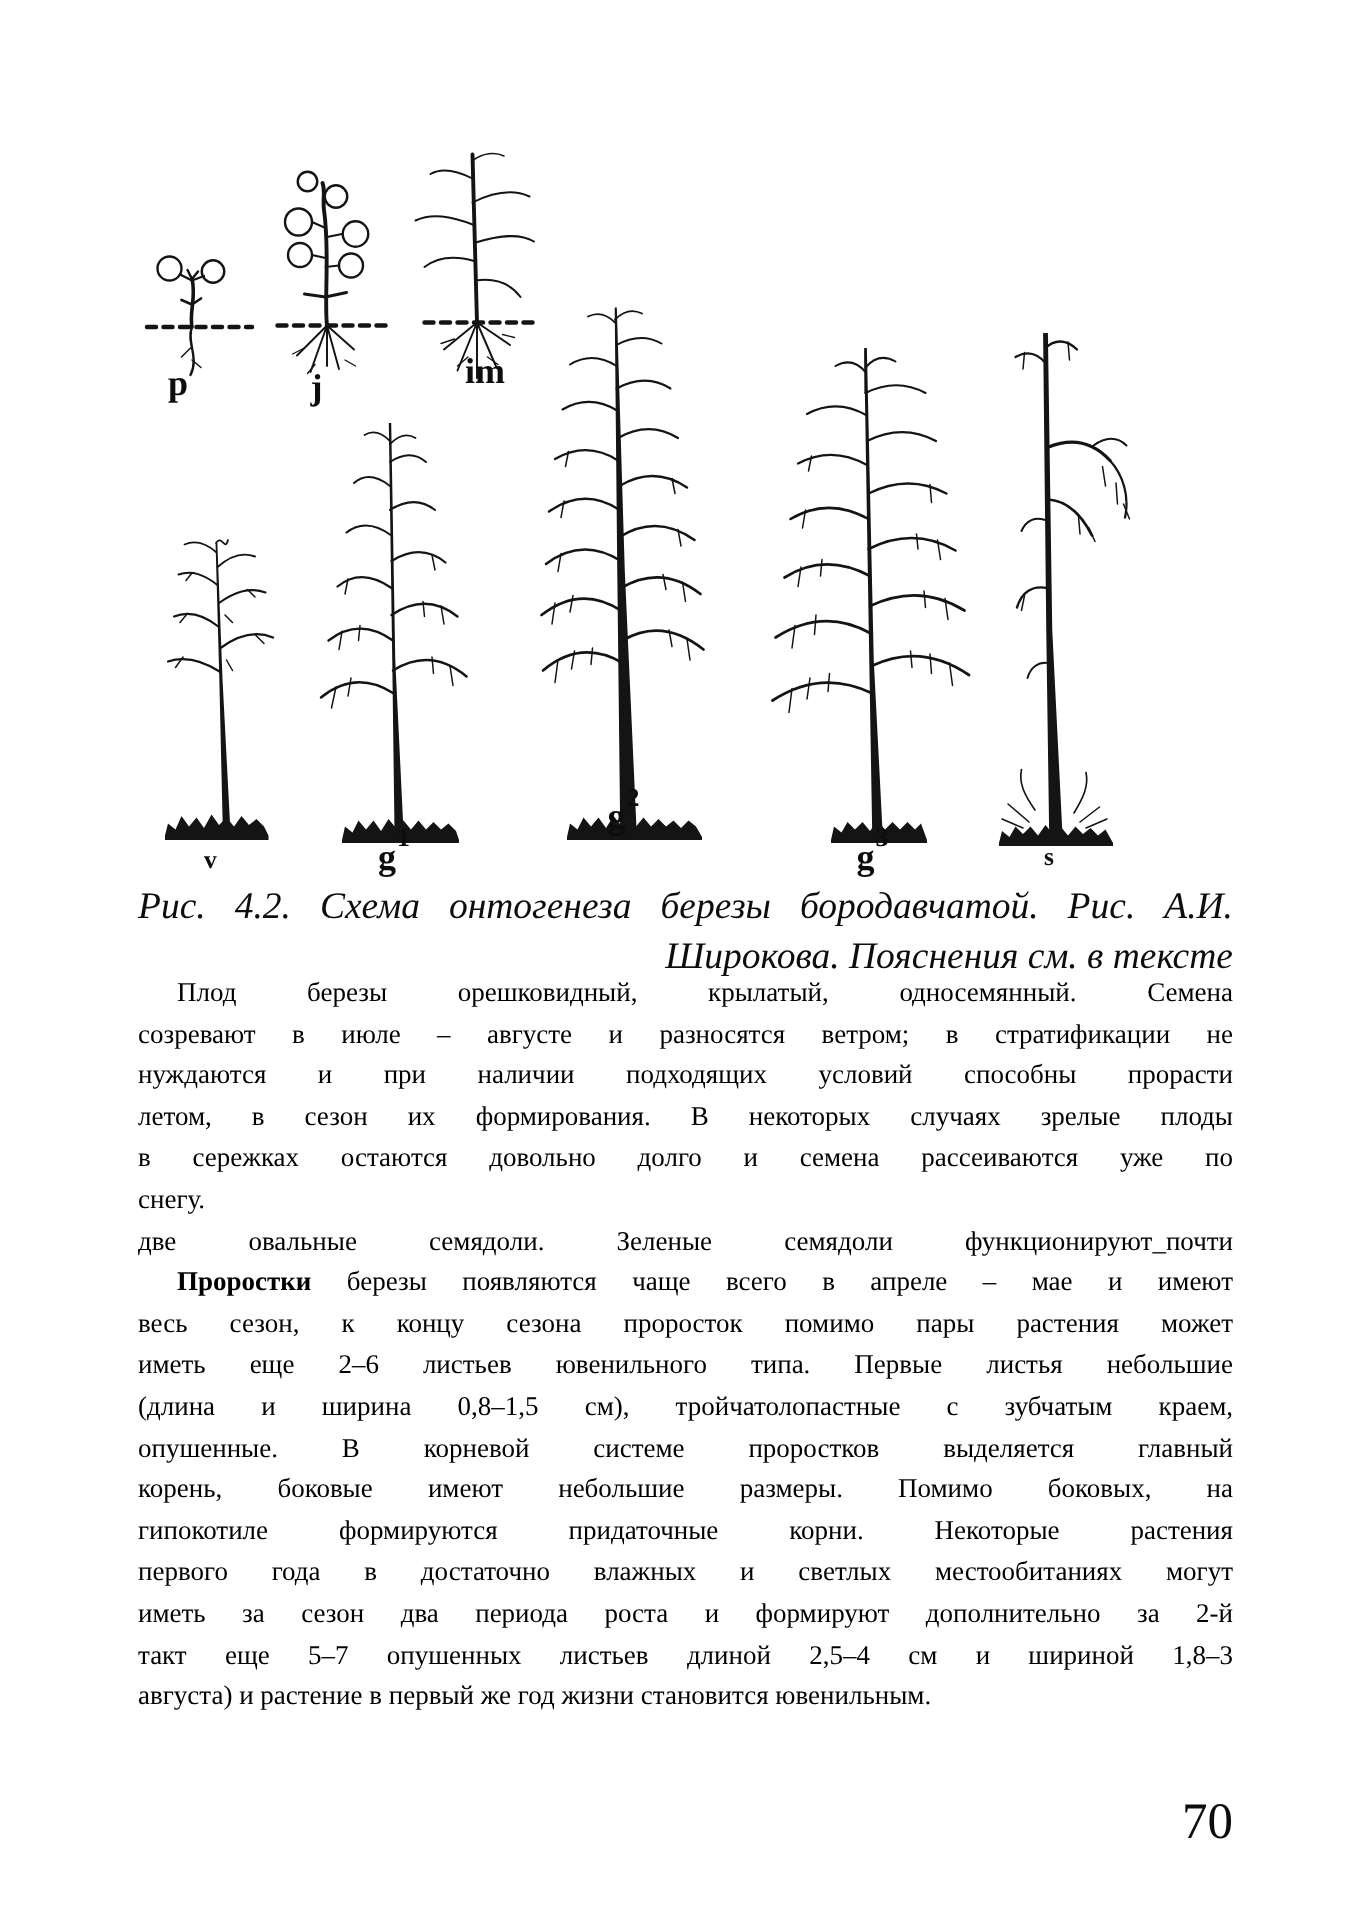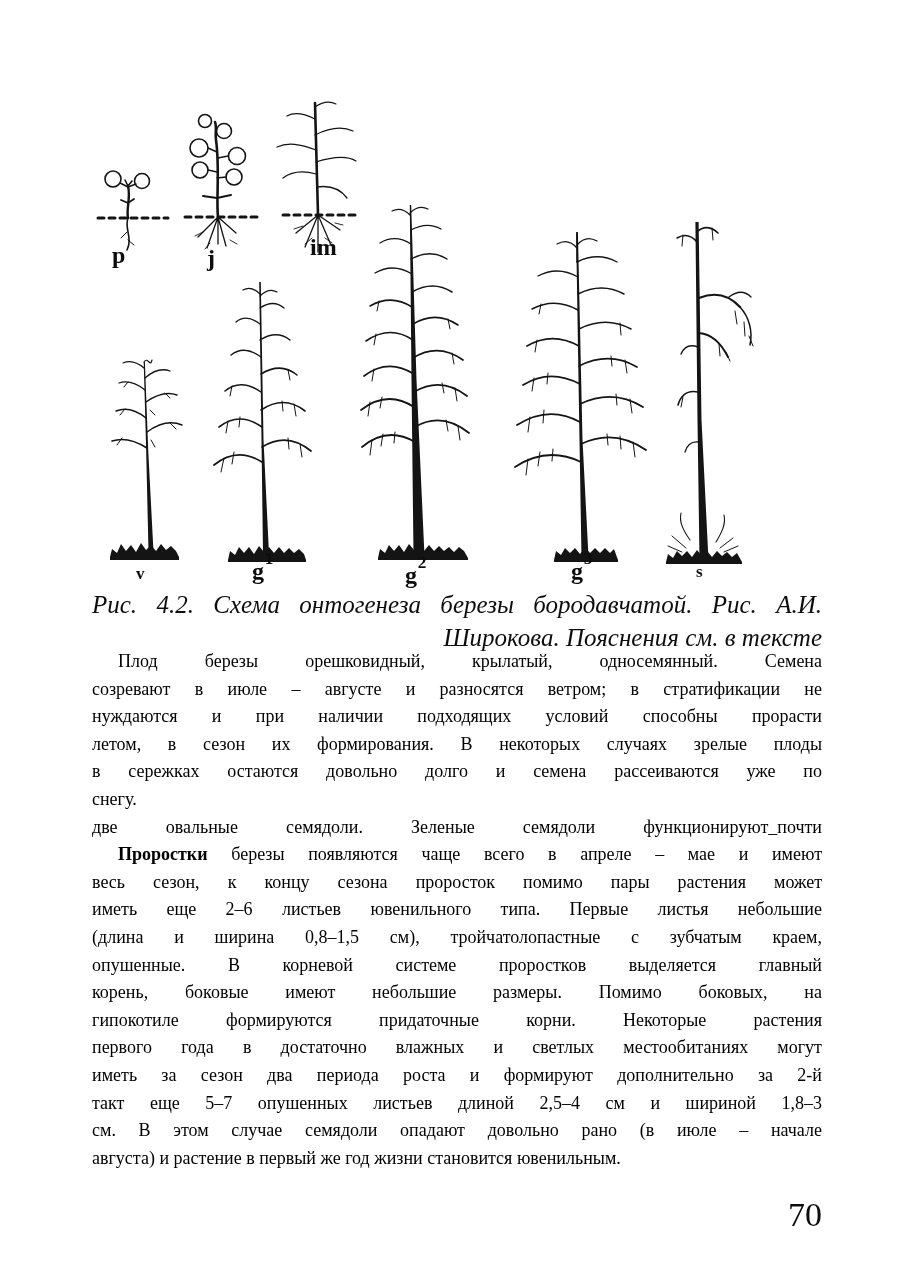--- a/index.html
+++ b/index.html
@@ -219,21 +219,21 @@
         <path d="M686,548 L672,536 M720,548 L733,538 M682,552 L668,546 M724,552 L738,546" stroke-width="1"></path>
         <path d="M666,562 L668,554 L673,558 L677,551 L682,556 L687,551 L692,557 L697,550 L702,556 L707,551 L712,557 L717,551 L722,556 L727,552 L732,557 L737,553 L742,562 L742,564 L666,564 Z" fill="#141414" stroke="none"></path>
       </g>
     </svg>
 
     <span class="stage-label" style="left:112px;top:240px;"><span>p</span><sup></sup></span>
     <span class="stage-label" style="left:207px;top:243px;"><span>j</span><sup></sup></span>
     <span class="stage-label" style="left:310px;top:232px;"><span>im</span><sup></sup></span>
     <span class="stage-label small" style="left:136px;top:562px;"><span>v</span><sup></sup></span>
     <span class="stage-label" style="left:252px;top:556px;"><span>g</span><sup>1</sup></span>
-    <span class="stage-label" style="left:405px;top:560px;"><span>g</span><sup>2</sup></span>
+    <span class="stage-label" style="left:405px;top:529px;"><span>g</span><sup>2</sup></span>
     <span class="stage-label" style="left:571px;top:556px;"><span>g</span><sup>3</sup></span>
     <span class="stage-label small" style="left:696px;top:560px;"><span>s</span><sup></sup></span>
   </div>
 
   <div class="caption" style="top:588px;">
     <div class="cap1">Рис. 4.2. Схема онтогенеза березы бородавчатой. Рис. А.И.</div>
     <div class="cap2">Широкова. Пояснения см. в тексте</div>
   </div>
 
   <div class="bodytext">
@@ -250,20 +250,19 @@
       <div class="jl indent"><b>Проростки</b><span> березы появляются чаще всего в апреле – мае и имеют</span></div>
       <div class="jl">весь сезон, к концу сезона проросток помимо пары растения может</div>
       <div class="jl">иметь еще 2–6 листьев ювенильного типа. Первые листья небольшие</div>
       <div class="jl">(длина и ширина 0,8–1,5 см), тройчатолопастные с зубчатым краем,</div>
       <div class="jl">опушенные. В корневой системе проростков выделяется главный</div>
       <div class="jl">корень, боковые имеют небольшие размеры. Помимо боковых, на</div>
       <div class="jl">гипокотиле формируются придаточные корни. Некоторые растения</div>
       <div class="jl">первого года в достаточно влажных и светлых местообитаниях могут</div>
       <div class="jl">иметь за сезон два периода роста и формируют дополнительно за 2-й</div>
       <div class="jl">такт еще 5–7 опушенных листьев длиной 2,5–4 см и шириной 1,8–3</div>
-      <div class="jl">см. В этом случае семядоли опадают довольно рано (в июле – начале</div>
       <div class="jl last">августа) и растение в первый же год жизни становится ювенильным.</div>
     </div>
   </div>
 
   <div class="pagenum">70</div>
 
 </div>
 
 </body></html>

